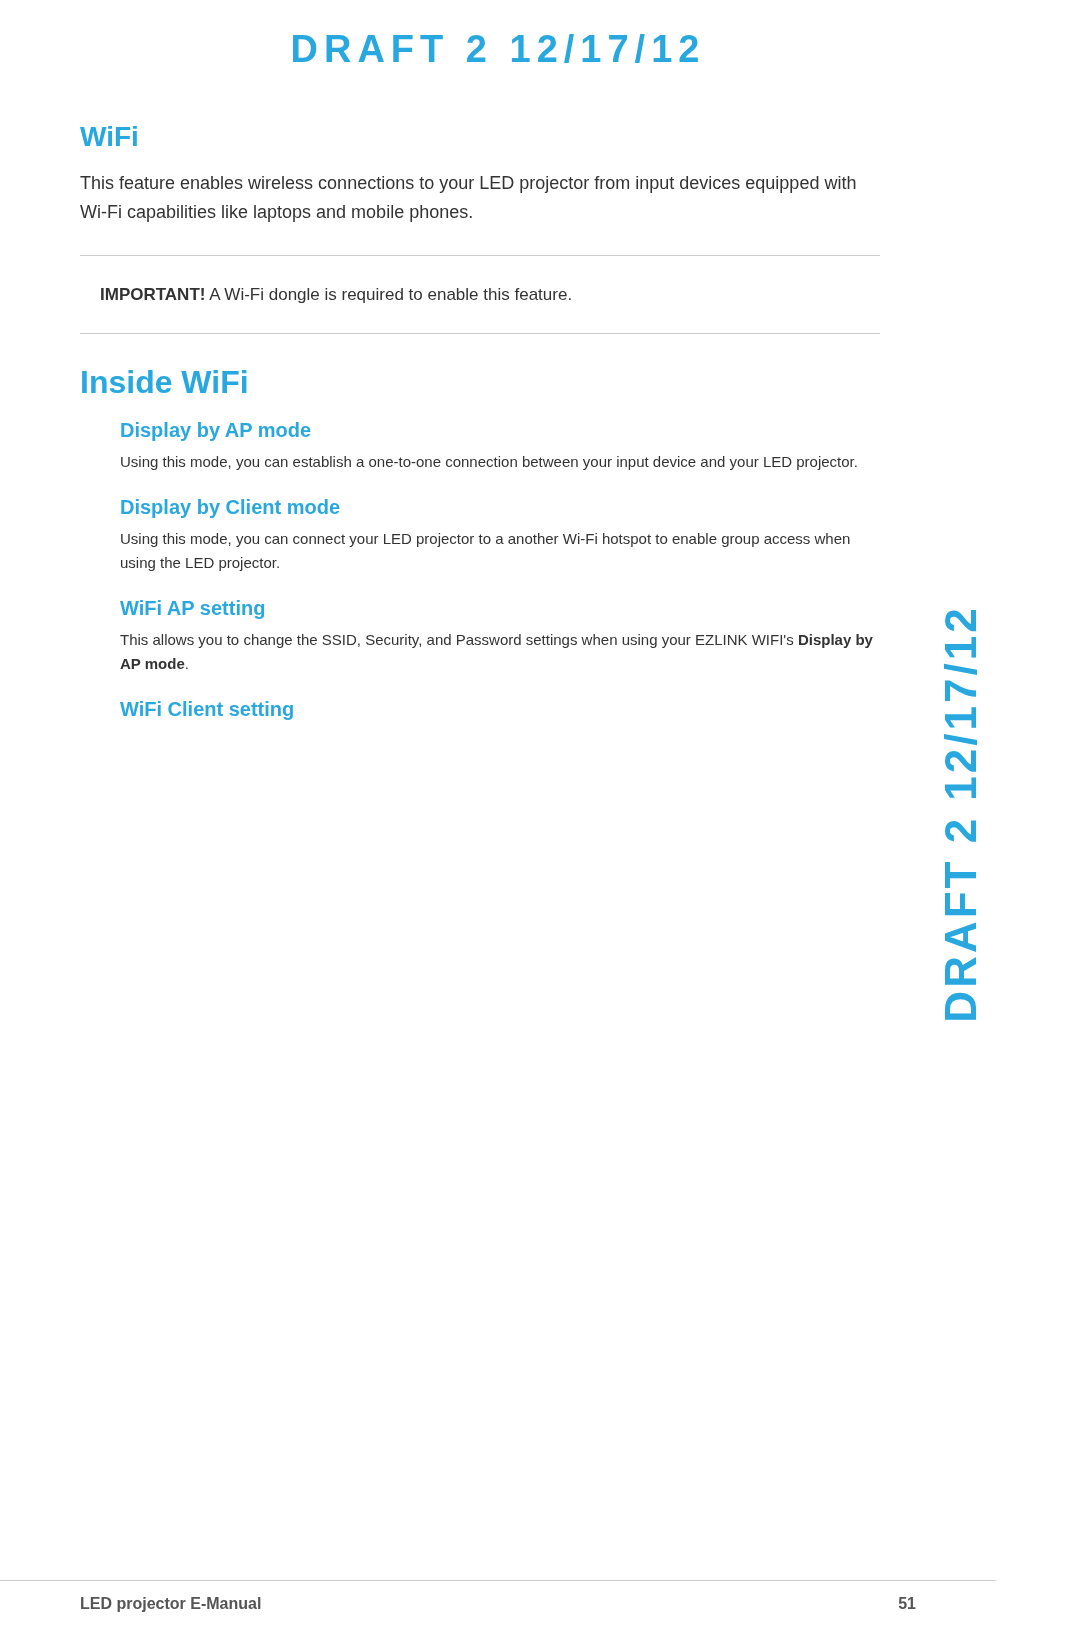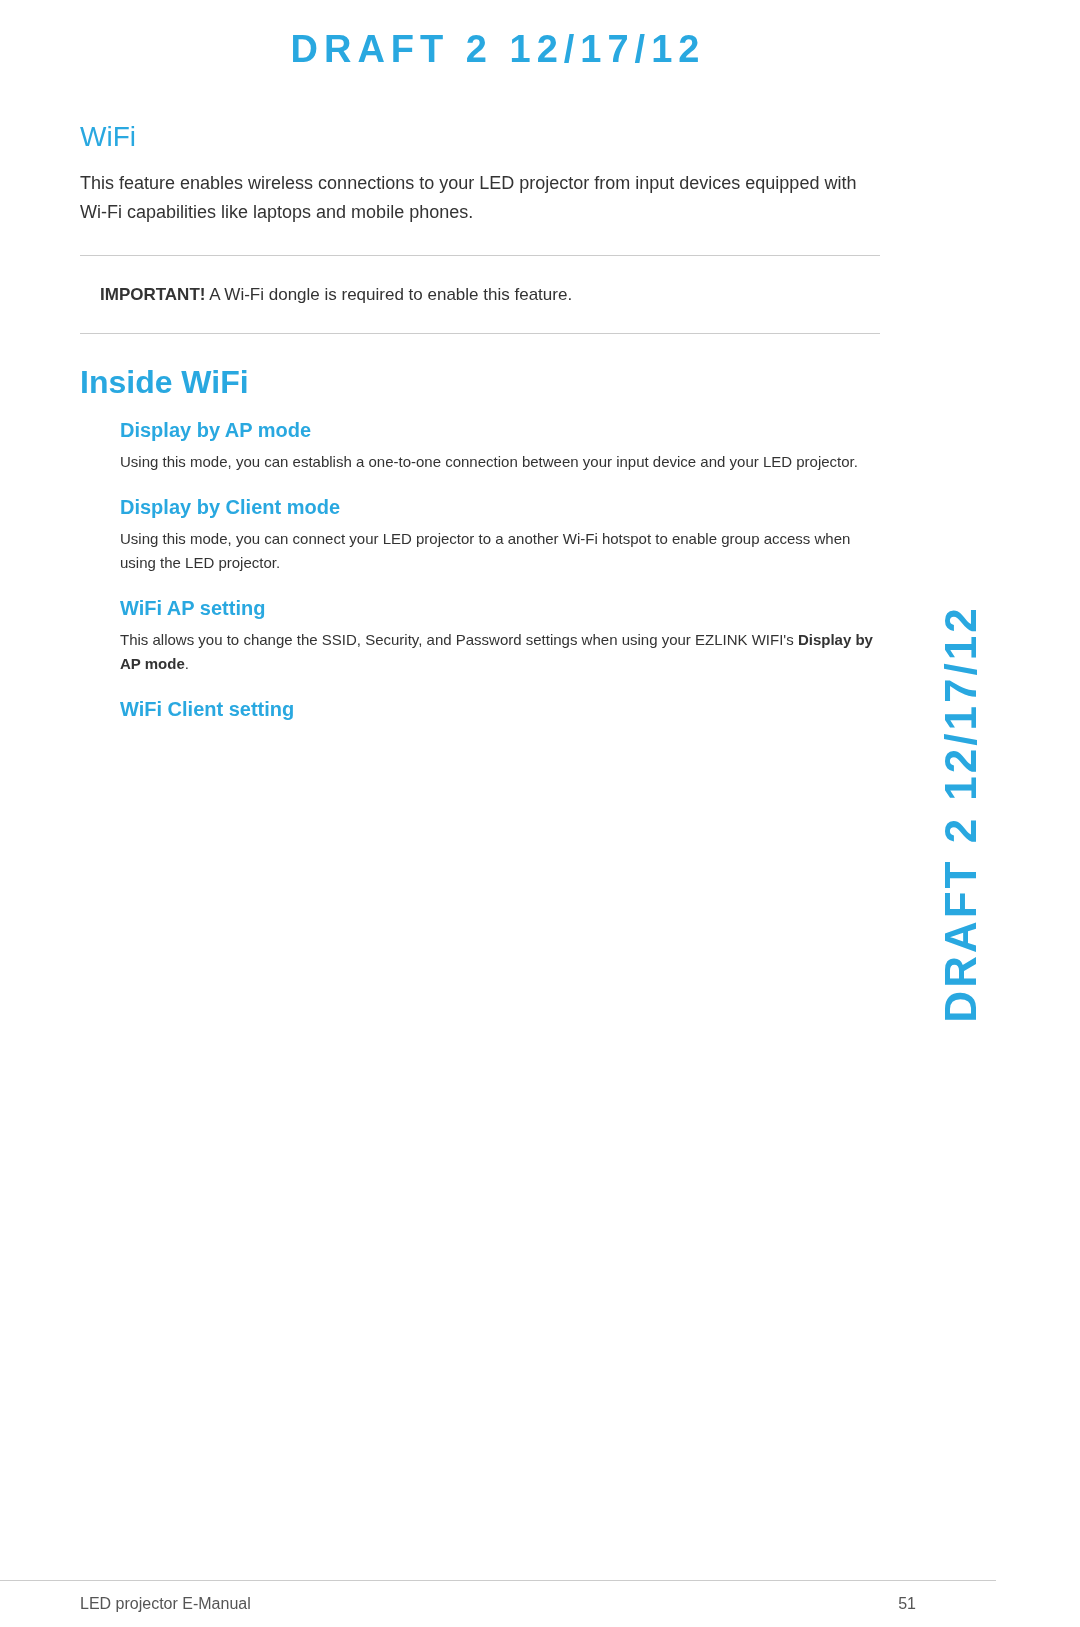--- a/index.html
+++ b/index.html
@@ -34,21 +34,21 @@
       letter-spacing: 6px;
     }
 
     .main-content {
       padding: 20px 80px 80px 80px;
       max-width: 960px;
     }
 
     .section-title {
       font-size: 28px;
-      font-weight: normal;
+      font-weight: bold;
       color: #29a8e0;
       margin-bottom: 16px;
       margin-top: 10px;
     }
 
     .intro-text {
       font-size: 18px;
       color: #333333;
       line-height: 1.6;
       margin-bottom: 28px;
@@ -102,20 +102,21 @@
     .footer {
       position: absolute;
       bottom: 0;
       left: 0;
       right: 0;
       border-top: 1px solid #cccccc;
       padding: 14px 80px;
       display: flex;
       justify-content: space-between;
       align-items: center;
+      font-weight: bold;
     }
 
     .footer-left {
       font-size: 16px;
       color: #555555;
     }
 
     .footer-right {
       font-size: 16px;
       color: #555555;

